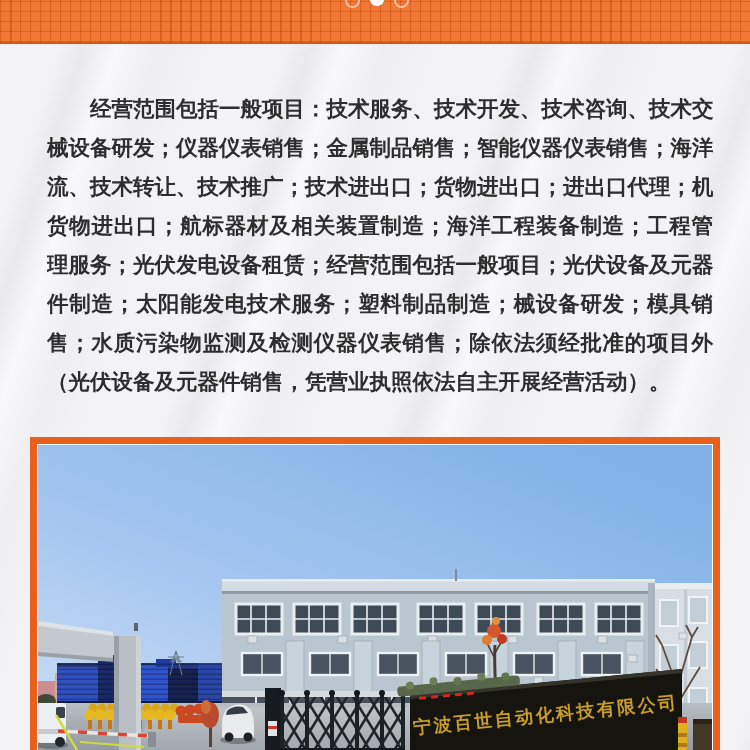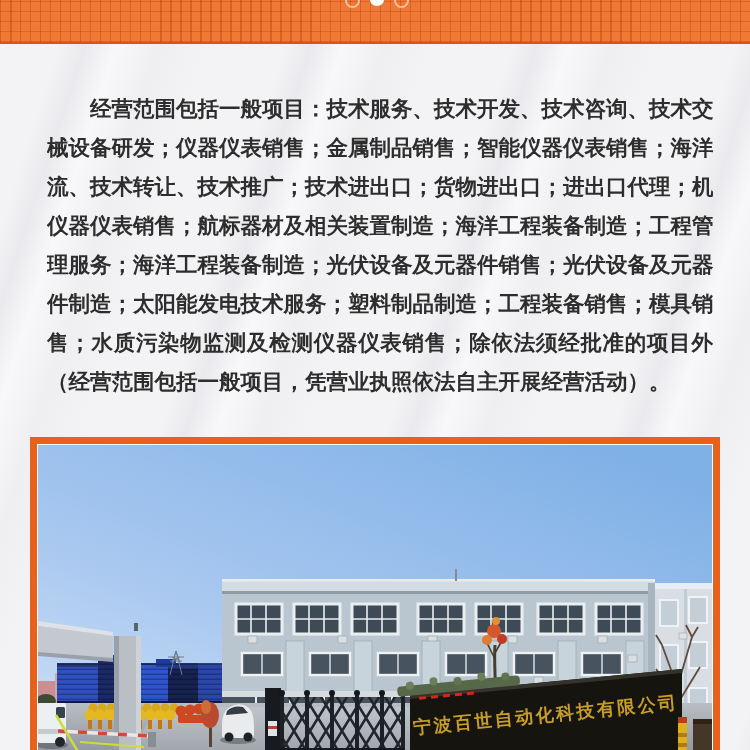--- a/index.html
+++ b/index.html
@@ -50,25 +50,25 @@
   <div class="header">
     <span class="dot outline" style="left:345px;"></span>
     <span class="dot solid" style="left:370px;"></span>
     <span class="dot outline" style="left:394px;"></span>
   </div>
 
   <div class="scope">
     <div class="ln first">经营范围包括一般项目：技术服务、技术开发、技术咨询、技术交</div>
     <div class="ln">械设备研发；仪器仪表销售；金属制品销售；智能仪器仪表销售；海洋</div>
     <div class="ln">流、技术转让、技术推广；技术进出口；货物进出口；进出口代理；机</div>
-    <div class="ln">仪器仪表销售；航标器材及相关装置制造；海洋工程装备制造；工程管</div>
-    <div class="ln">理服务；海洋工程装备制造；光伏设备及元器件销售；光伏设备及元器</div>
-    <div class="ln">件制造；太阳能发电技术服务；塑料制品制造；工程装备销售；模具销</div>
+    <div class="ln">货物进出口；航标器材及相关装置制造；海洋工程装备制造；工程管</div>
+    <div class="ln">理服务；光伏发电设备租赁；经营范围包括一般项目；光伏设备及元器</div>
+    <div class="ln">件制造；太阳能发电技术服务；塑料制品制造；械设备研发；模具销</div>
     <div class="ln">售；水质污染物监测及检测仪器仪表销售；除依法须经批准的项目外</div>
-    <div class="ln last">（经营范围包括一般项目，凭营业执照依法自主开展经营活动）。</div>
+    <div class="ln last">（光伏设备及元器件销售，凭营业执照依法自主开展经营活动）。</div>
   </div>
 
   <div class="photo-frame">
     <svg width="674" height="310" viewBox="0 0 674 310" preserveAspectRatio="none">
       <defs>
         <linearGradient id="sky" x1="0" y1="1" x2="0.85" y2="0">
           <stop offset="0" stop-color="#cfe0f6"></stop>
           <stop offset="0.45" stop-color="#a5c6ef"></stop>
           <stop offset="1" stop-color="#7fb0e6"></stop>
         </linearGradient>

